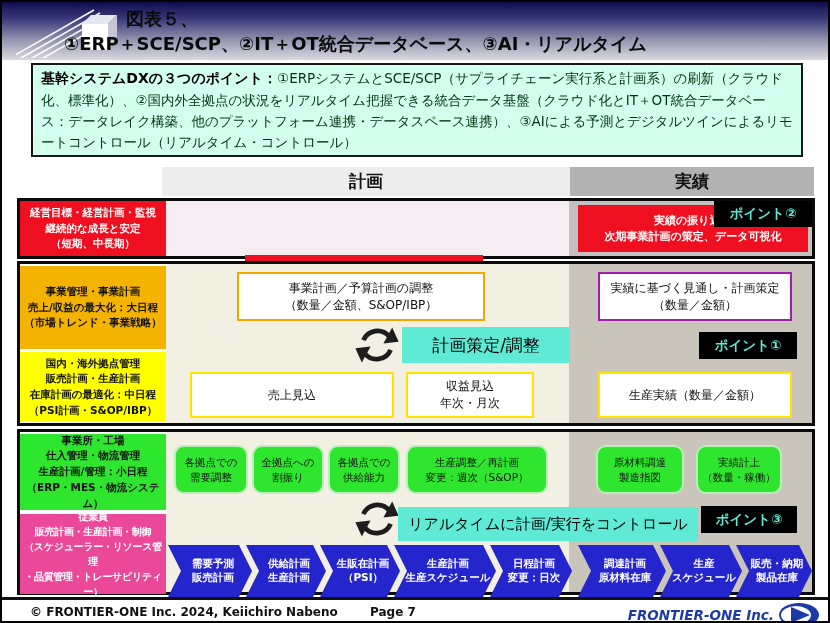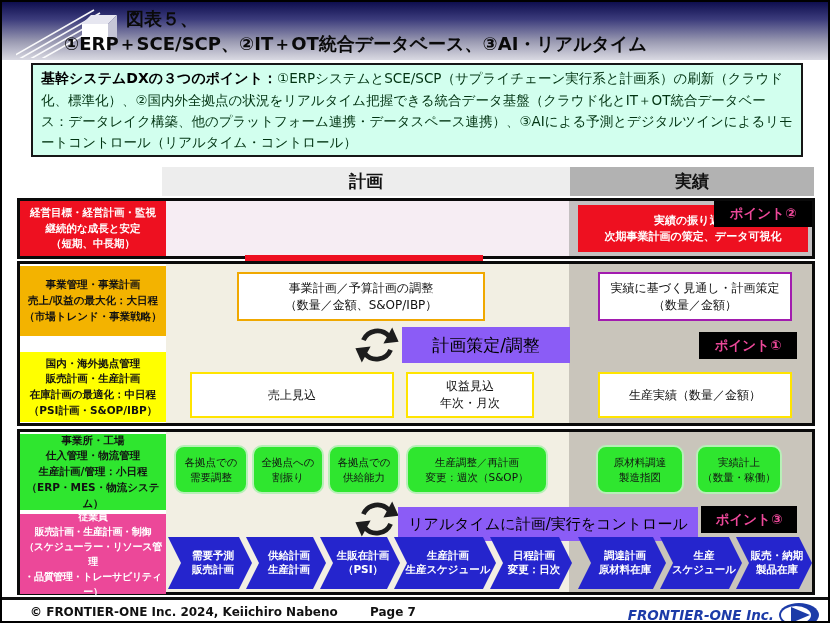--- a/index.html
+++ b/index.html
@@ -27,31 +27,31 @@
   .colhdr.act  { left:568px; width:244px; background:#b2b2b2; }
   
   .group { position:absolute; left:15px; width:798px; border:3px solid #0a0a0a;
     box-sizing:border-box; background:#fff; }
   .colbg { position:absolute; top:0; bottom:0; }
   .lbl { position:absolute; display:flex; align-items:center; justify-content:center;
     text-align:center; font-weight:bold; font-size:10.5px; line-height:1.5; box-sizing:border-box; }
   .wbox { position:absolute; background:#fff; display:flex; align-items:center; justify-content:center;
     text-align:center; box-sizing:border-box; line-height:1.4; }
   .redbox { background:#ee1020; color:#fff; font-weight:bold; font-size:11px; }
-  .badge { position:absolute; background:#000; color:#ec4899; font-weight:bold; font-size:13.5px;
+  .badge { position:absolute; background:#000; color:#5eead4; font-weight:bold; font-size:13.5px;
     display:flex; align-items:center; justify-content:center; }
   .gbox { position:absolute; background:#2fe62f; border:2px solid #b7f0b7; border-radius:10px;
     display:flex; align-items:center; justify-content:center; text-align:center;
     font-size:10.5px; line-height:1.35; box-sizing:border-box; }
   .chv { position:absolute; background:#2525cd; color:#fff; font-weight:bold; font-size:10.5px;
     display:flex; align-items:center; justify-content:center; text-align:center; line-height:1.3;
     clip-path:polygon(0 0, calc(100% - 13px) 0, 100% 50%, calc(100% - 13px) 100%, 0 100%, 13px 50%);
-    padding-left:6px; box-sizing:border-box; }
+    padding-left:6px; box-sizing:border-box;margin-top:8px; }
   .cyc { position:absolute; }
-  .cyclbl { position:absolute; background:#8b5cf6; display:flex; align-items:center; justify-content:center;
+  .cyclbl { position:absolute; background:#5eead4; display:flex; align-items:center; justify-content:center;
     font-size:17px; color:#000; }
   
   .foot { position:absolute; left:0; right:0; top:595px; height:26px; background:#fff;
     border-top:3px solid #111; }
   .foot .copy { position:absolute; left:28px; top:5px; font-size:12px; font-weight:bold; }
   .foot .page { position:absolute; left:368px; top:5px; font-size:12px; font-weight:bold; }
   .logo { position:absolute; right:8px; top:2px; display:flex; align-items:center; gap:4px; }
   .logo .lt { font-size:13.5px; font-weight:bold; font-style:italic; color:#1c3ba8; }
 </style>
 </head>
@@ -89,21 +89,21 @@
     <div class="wbox redbox pre" style="left:225px;top:6px;width:238px;height:43px;margin-top:48px;">前期からの継承・総括
 事業計画／予算計画の策定、データ可視化</div>
     <div class="wbox redbox pre" style="left:558px;top:4px;width:230px;height:47px;">実績の振り返り
 次期事業計画の策定、データ可視化</div>
     <div class="badge" style="right:0;top:0;width:98px;height:26px;">ポイント②</div>
   </div>
 
   <div class="group" style="top:259px;height:165px;">
     <div class="colbg" style="left:146px;width:403px;background:#f2efe3;"></div>
     <div class="colbg" style="left:549px;width:243px;background:#c9c5bb;"></div>
-    <div class="lbl pre" style="left:0;top:2px;width:146px;height:70px;background:#f3b300;">事業管理・事業計画
+    <div class="lbl pre" style="left:0;top:2px;width:146px;height:83px;background:#f3b300;">事業管理・事業計画
 売上/収益の最大化：大日程
 （市場トレンド・事業戦略）</div>
     <div class="lbl pre" style="left:0;top:88px;width:146px;height:70px;background:#ffff00;">国内・海外拠点管理
 販売計画・生産計画
 在庫計画の最適化：中日程
 （PSI計画・S&amp;OP/IBP）</div>
 
     <div class="wbox pre" style="left:217px;top:8px;width:248px;height:49px;border:2px solid #f0a800;font-size:12px;">事業計画／予算計画の調整
 （数量／金額、S&amp;OP/IBP）</div>
     <div class="wbox pre" style="left:578px;top:8px;width:194px;height:49px;border:2px solid #a21caf;font-size:12px;">実績に基づく見通し・計画策定

